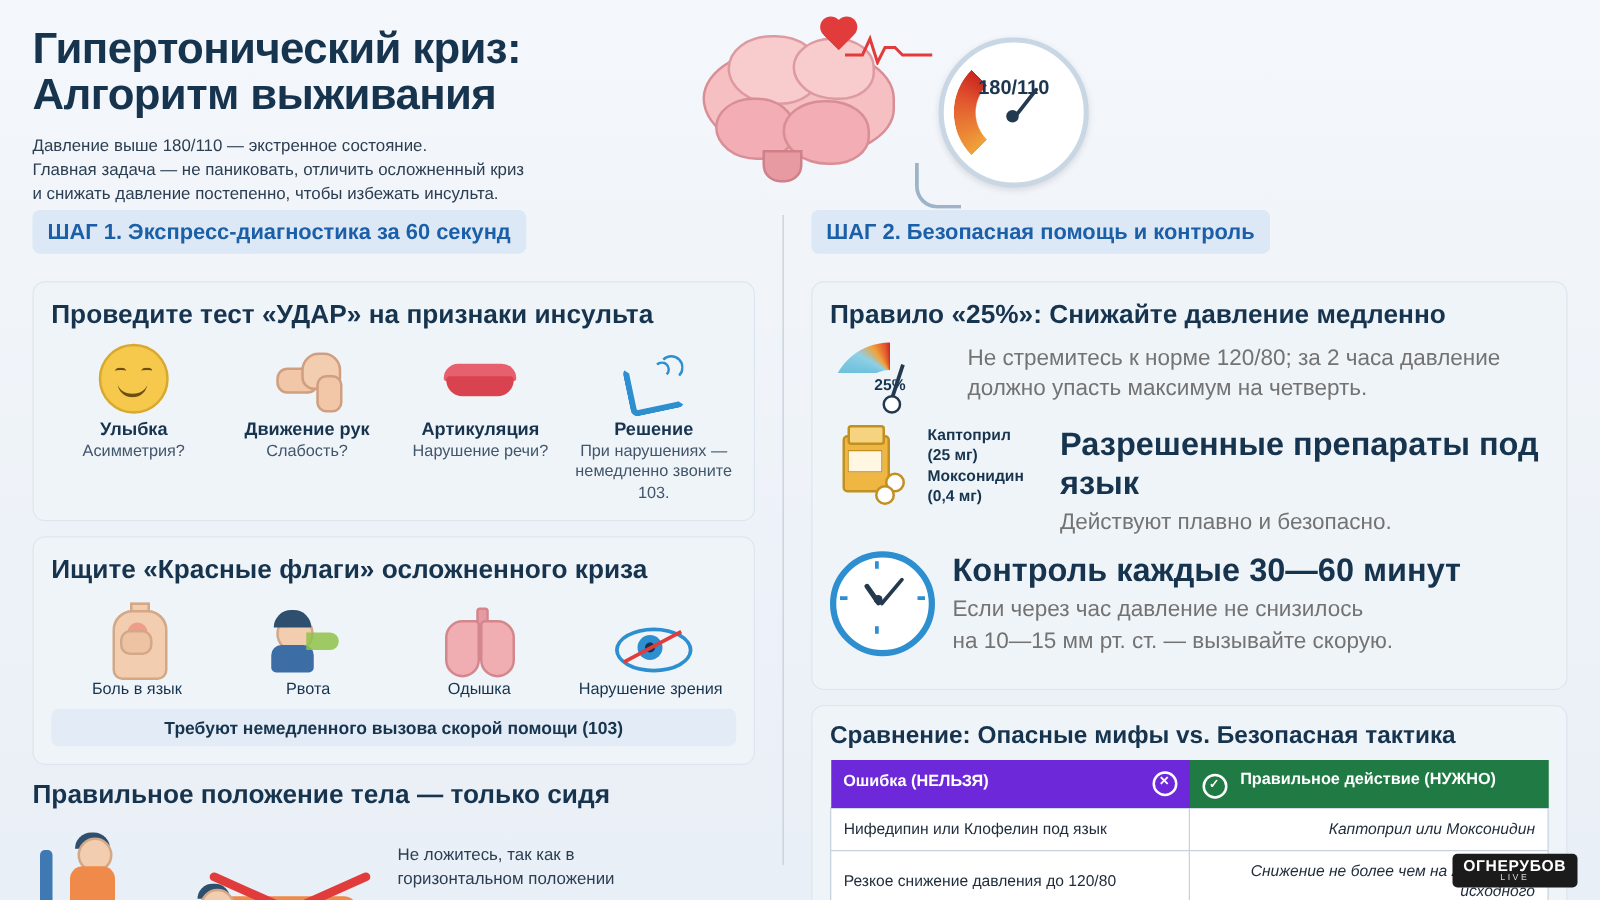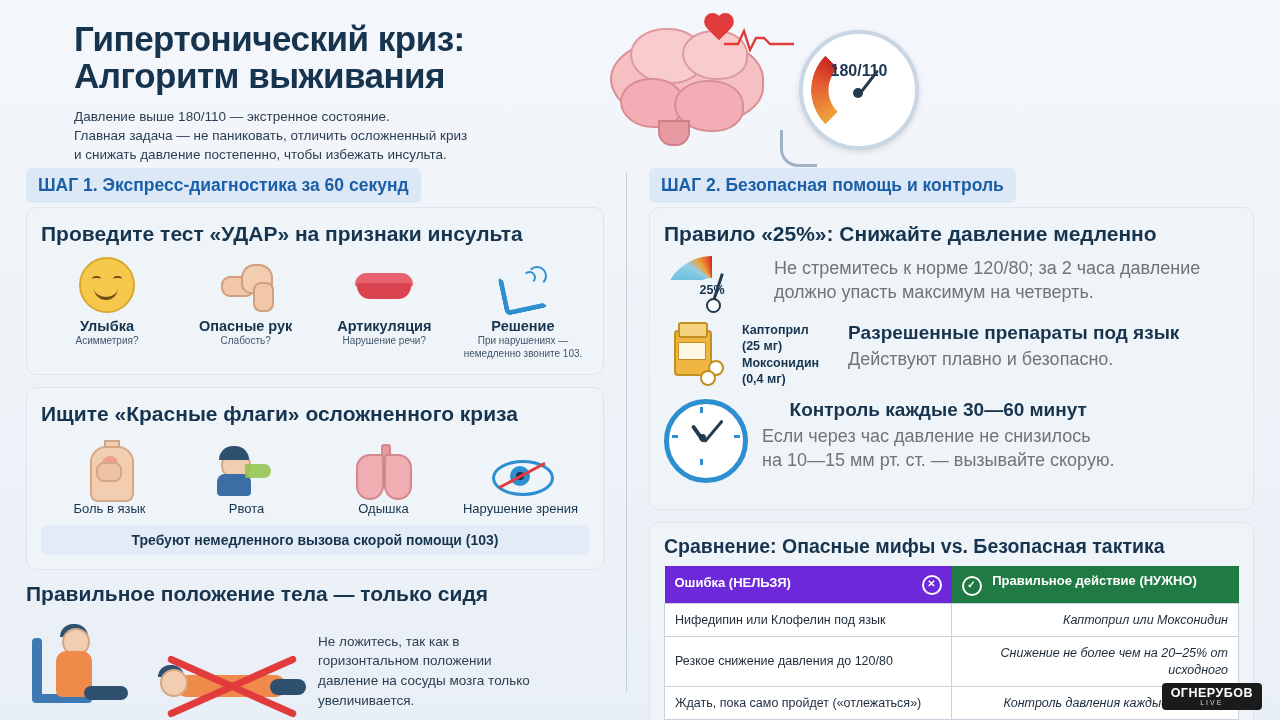--- a/index.html
+++ b/index.html
@@ -7,21 +7,21 @@
     width:1280px;height:720px;overflow:hidden;
     background:#eef2f7;
     font-family:"Liberation Sans", sans-serif;
     color:#1d2b3a;
   }
   .page{position:relative;width:1280px;height:720px;box-sizing:border-box;
         background:linear-gradient(180deg,#f4f7fb 0%,#e9eff6 100%);
         padding:18px 26px 0 26px;}
   
   .header{display:flex;align-items:flex-start;gap:10px;height:150px;}
-  .head-text{flex:0 0 500px;margin-left:48px;}
+  .head-text{flex:0 0 500px;}
   .title{
     font-size:35px;line-height:1.07;font-weight:bold;color:#17344f;
     letter-spacing:-0.5px;margin:2px 0 0 0;
   }
   .subtitle{
     margin-top:12px;font-size:13.5px;line-height:1.42;color:#2b3e52;
   }
   .head-art{flex:1;position:relative;height:150px;}
   
   .brain{
@@ -56,30 +56,30 @@
   .gauge-tube{position:absolute;left:196px;top:112px;width:34px;height:34px;border-left:3px solid #9fb3c8;border-bottom:3px solid #9fb3c8;border-radius:0 0 0 18px;}
   
   .cols{display:flex;gap:0;height:545px;}
   .col-left{width:600px;padding-right:22px;box-sizing:border-box;}
   .divider{width:1px;background:#c3ced9;margin-top:4px;height:520px;}
   .col-right{flex:1;padding-left:22px;box-sizing:border-box;}
   .step-head{
     background:#dce8f5;border-radius:6px;padding:7px 12px;font-size:17.5px;font-weight:bold;color:#1b5fa8;
     display:inline-block;
   }
-  .step-head-wrap{margin-bottom:4px;}
+  .step-head-wrap{margin-bottom:22px;}
   .panel{background:#eff4f9;border:1px solid #dde5ee;border-radius:10px;padding:10px 14px 14px 14px;margin-bottom:12px;}
   .h2{font-size:21px;font-weight:bold;color:#17344f;margin:4px 0 10px 0;}
-  .h3{font-size:19px;font-weight:bold;color:#17344f;margin:0 0 3px 0;text-align:center;}
+  .h3{font-size:26px;font-weight:bold;color:#17344f;margin:0 0 3px 0;}
   .small{font-size:18px;color:#737373;line-height:1.35;}
   
   .icon-row{display:flex;justify-content:space-between;align-items:flex-start;}
   .icon-cell{width:132px;text-align:center;}
   .icon-cell .lbl{font-size:14.5px;font-weight:bold;color:#17344f;margin-top:4px;}
-  .icon-cell .sub{font-size:10px;color:#41556b;line-height:1.25;margin-top:1px;}
+  .icon-cell .sub{font-size:13px;color:#41556b;line-height:1.25;margin-top:1px;}
   .art{height:58px;display:flex;align-items:center;justify-content:center;}
   
   .smiley{width:52px;height:52px;border-radius:50%;background:#f6c84c;border:2px solid #d9a92f;position:relative;}
   .smiley .eye{position:absolute;top:17px;width:9px;height:4px;border-top:2.5px solid #6b4f12;border-radius:50%;}
   .smiley .e1{left:11px;} .smiley .e2{right:11px;}
   .smiley .mouth{position:absolute;left:13px;top:26px;width:24px;height:12px;border-bottom:3px solid #6b4f12;border-radius:0 0 16px 16px;}
   
   .arm{width:54px;height:50px;position:relative;}
   .arm .up{position:absolute;left:2px;top:16px;width:30px;height:17px;background:#f1c7a8;border:2px solid #cf9f7f;border-radius:9px;}
   .arm .bi{position:absolute;left:22px;top:4px;width:28px;height:26px;background:#f3cdb0;border:2px solid #cf9f7f;border-radius:14px 14px 10px 10px;}
@@ -243,21 +243,21 @@
           </div>
 
           <div class="icon-cell">
             <div class="art">
               <div class="arm">
                   <span class="up"></span>
                   <span class="bi"></span>
                   <span class="fo"></span>
                 </div>
             </div>
-            <div class="lbl">Опасные рук</div>
+            <div class="lbl">Движение рук</div>
             <div class="sub">Слабость?</div>
           </div>
 
           <div class="icon-cell">
             <div class="art">
               <div class="lips">
                   <span class="top"></span>
                   <span class="bot"></span>
                 </div>
             </div>

